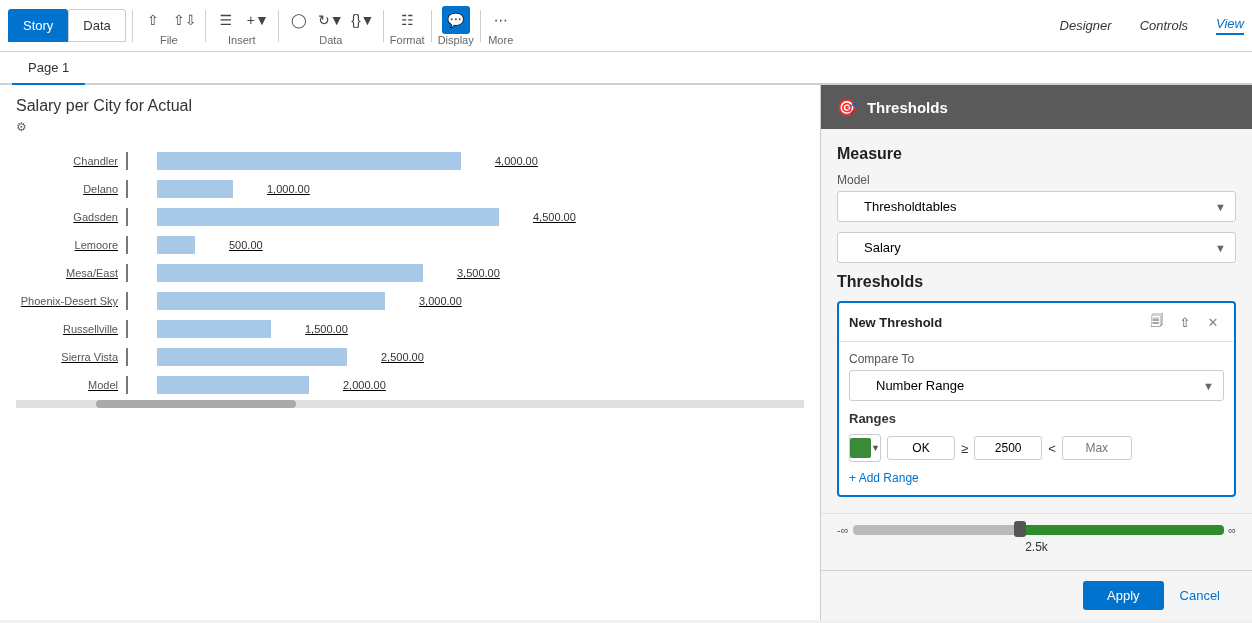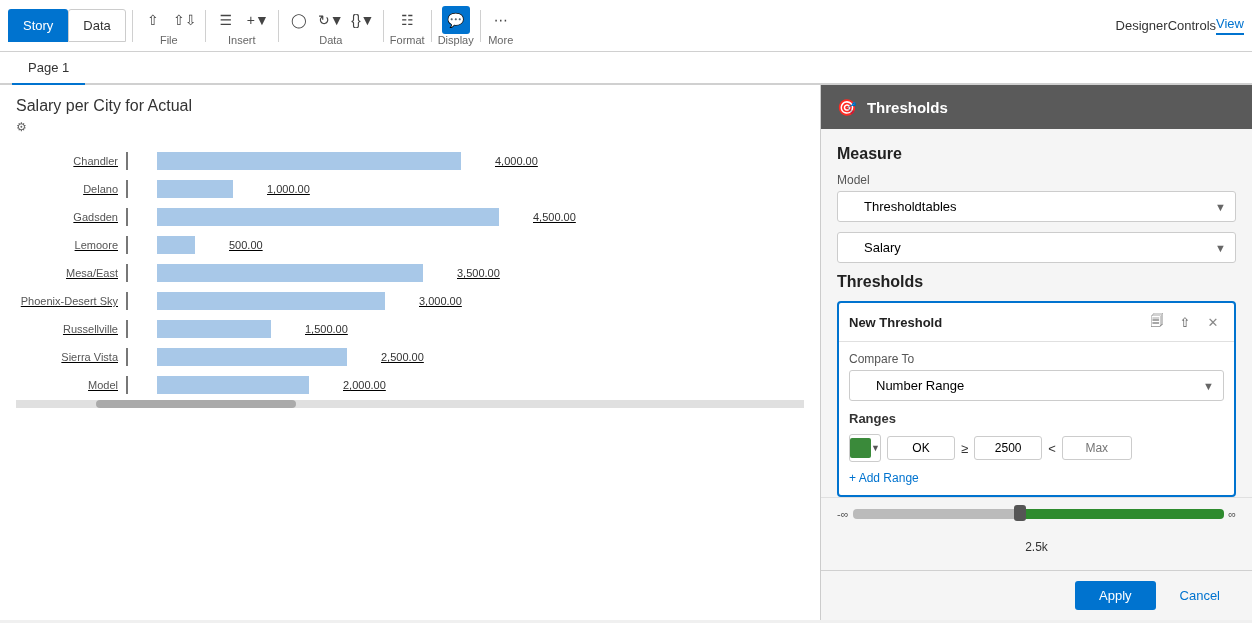--- a/index.html
+++ b/index.html
@@ -67,22 +67,23 @@
       color: #444;
       font-size: 14px;
     }
     .toolbar-icon.active-chat {
       background: #0073cf;
       color: #fff;
     }
     .toolbar-right {
       margin-left: auto;
       display: flex;
-      gap: 0;
-      align-items: center;
+      gap: 28px;
+      align-items: center;
+      font-style: italic;
     }
     .toolbar-right span {
       font-size: 13px;
       color: #333;
       cursor: pointer;
     }
     .toolbar-right span.active-view {
       color: #0073cf;
       border-bottom: 2px solid #0073cf;
       padding-bottom: 2px;
@@ -391,28 +392,27 @@
       width: 12px;
       height: 16px;
       background: #555;
       border-radius: 3px;
       cursor: pointer;
     }
     .slider-value-label {
       text-align: center;
       font-size: 12px;
       color: #333;
-      margin-top: 20px;
+      margin-top: 4px;
     }
 
     
     .panel-footer {
       display: flex;
       justify-content: flex-end;
-      gap: 8px;
       padding: 10px 16px;
       border-top: 1px solid #d0d0d0;
       background: #f5f5f5;
     }
     .btn-apply {
       background: #0073cf;
       color: #fff;
       border: none;
       border-radius: 3px;
       padding: 7px 24px;

